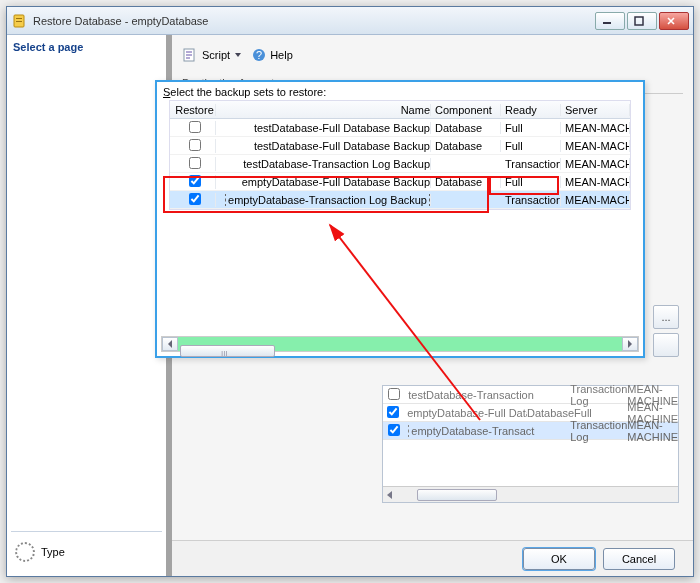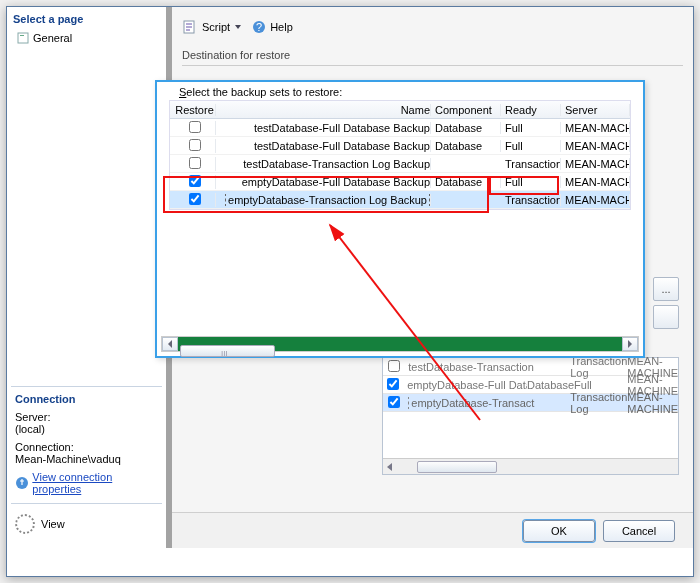--- a/index.html
+++ b/index.html
@@ -35,83 +35,85 @@
   .bg-table .row .c4 { width: 95px; }
   .bg-table .row .c5 { flex: 1; }
   .bg-scroll { height: 16px; background: #efefef; border-top: 1px solid #ccc; display: flex; align-items: center; }
   .bg-scroll .thumb { width: 80px; height: 12px; background: linear-gradient(#fdfdfd,#dfe7ef); border: 1px solid #aab; border-radius: 2px; margin-left: 20px; }
   .sidebtns { position: absolute; right: 14px; top: 270px; width: 26px; }
   .sidebtn { width: 26px; height: 24px; border: 1px solid #aeb9c8; background: linear-gradient(#fff,#e6ecf3); border-radius: 2px; margin-bottom: 4px; display: flex; align-items: center; justify-content: center; color: #444; }
   .footer { position: absolute; left: 0; right: 0; bottom: 0; height: 36px; background: #f1f1f1; border-top: 1px solid #cfcfcf; display: flex; align-items: center; justify-content: flex-end; padding-right: 18px; gap: 8px; }
   .dlgbtn { width: 72px; height: 22px; border: 1px solid #7a8ea8; background: linear-gradient(#fff,#e7eef7); border-radius: 3px; text-align: center; line-height: 20px; }
   .dlgbtn.ok { box-shadow: 0 0 0 1px #5aa6e6; }
   .overlay { position: absolute; left: 155px; top: 80px; width: 490px; height: 278px; border: 2px solid #3aa0e8; background: #fff; box-shadow: 2px 2px 6px rgba(0,0,0,0.15); }
-  .ov-head { padding: 4px 22px 2px; }
+  .ov-head { padding: 4px 6px 2px; }
   .ov-head u { text-decoration: underline; }
   .ov-table { border: 1px solid #dde; margin: 0 12px; }
   .ov-hrow, .ov-row { display: flex; align-items: center; height: 18px; }
   .ov-hrow { background: linear-gradient(#fbfcfe,#eef2f7); border-bottom: 1px solid #cfd8e4; }
   .ov-hrow > div, .ov-row > div { border-right: 1px solid #e6eaef; padding-left: 4px; white-space: nowrap; overflow: hidden; }
   .col-restore { width: 46px; text-align: center; padding-left: 0; }
   .col-name { width: 215px; text-align: right; }
   .col-comp { width: 70px; }
   .col-type { width: 60px; }
   .col-server { flex: 1; }
   .ov-row { border-bottom: 1px solid #f1f1f1; }
   .ov-row.sel { background: #cfe7ff; }
   .ov-row.dashed .col-name span { border: 1px dashed #666; padding: 0 2px; }
   .ov-red { position: absolute; border: 2px solid #e11; pointer-events: none; }
-  .ov-scroll { position: absolute; left: 4px; right: 4px; bottom: 4px; height: 16px; background: #15803d; border: 1px solid #ccc; display: flex; align-items: center; }
+  .ov-scroll { position: absolute; left: 4px; right: 4px; bottom: 4px; height: 16px; background: #86efac; border: 1px solid #ccc; display: flex; align-items: center; }
   .ov-scroll .arr { width: 16px; height: 14px; background: linear-gradient(#fff,#e4ebf3); border: 1px solid #b7c2d0; display: flex; align-items: center; justify-content: center; }
   .ov-scroll .track { flex: 1; position: relative; }
   .ov-scroll .thumb { position: absolute; left: 2px; top: 1px; width: 95px; height: 12px; background: linear-gradient(#fff,#dfe7ef); border: 1px solid #aab; border-radius: 2px; }
   .arrow-svg { position: absolute; pointer-events: none; }
   input[type=checkbox] { width: 12px; height: 12px; }
 </style>
 </head>
 <body>
 
 <div class="window">
+  <div class="titlebar">
+    <svg width="16" height="16">
+        <rect x="3" y="2" width="10" height="12" rx="1" fill="#f5cc4a" stroke="#b98b10"></rect>
+        <rect x="5" y="5" width="6" height="1" fill="#9a7210"></rect>
+        <rect x="5" y="8" width="6" height="1" fill="#9a7210"></rect>
+      </svg>
+    <span class="title">Restore Database - emptyDatabase</span>
+    <div class="winbtns">
+      <div class="winbtn">
+          <svg width="10" height="8">
+            <rect x="1" y="5" width="8" height="2" fill="#334"></rect>
+          </svg>
+        </div>
+      <div class="winbtn">
+          <svg width="10" height="10">
+            <rect x="1" y="1" width="8" height="8" fill="none" stroke="#334" stroke-width="1.5"></rect>
+          </svg>
+        </div>
+      <div class="winbtn close">
+          <svg width="10" height="10">
+            <path d="M2 2 L8 8 M8 2 L2 8" stroke="#fff" stroke-width="1.6"></path>
+          </svg>
+        </div>
+    </div>
+  </div>
 
   <div class="body">
     <div class="left">
       <div class="panelhead">Select a page</div>
       <div class="panelbody">
-        <div class="treeitem">
-          <svg width="12" height="12">
-              <rect x="1" y="1" width="10" height="10" fill="#fff" stroke="#8aa"></rect>
-              <rect x="3" y="3" width="4" height="1" fill="#6a8"></rect>
-            </svg>
-          <span>General</span>
-        </div>
       </div>
 
       <div class="spacer"></div>
 
-      <div class="sect">
-        <div class="panelhead">Connection</div>
-        <div style="padding:4px 2px">
-          <div>Server:</div>
-          <div style="margin-bottom:6px">(local)</div>
-          <div>Connection:</div>
-          <div style="margin-bottom:6px">Mean-Machine\vaduq</div>
-          <div style="display:flex;align-items:center;gap:4px">
-            <svg width="14" height="14">
-                <circle cx="7" cy="7" r="6" fill="#4a90d9"></circle>
-                <path d="M7 3 v6 M5 5 h4" stroke="#fff" stroke-width="1.2"></path>
-              </svg>
-            <span class="link">View connection properties</span>
-          </div>
-        </div>
-      </div>
 
       <div class="sect">
         <div class="progress">
           <div class="ring"></div>
-          <span>View</span>
+          <span>Type</span>
         </div>
       </div>
     </div>
 
     <div class="right">
       <div class="toolbar">
         <div class="btn">
           <svg width="16" height="16">
               <rect x="2" y="2" width="10" height="12" fill="#fff" stroke="#8899aa"></rect>
               <path d="M4 5 h6 M4 8 h6 M4 11 h4" stroke="#65a"></path>

